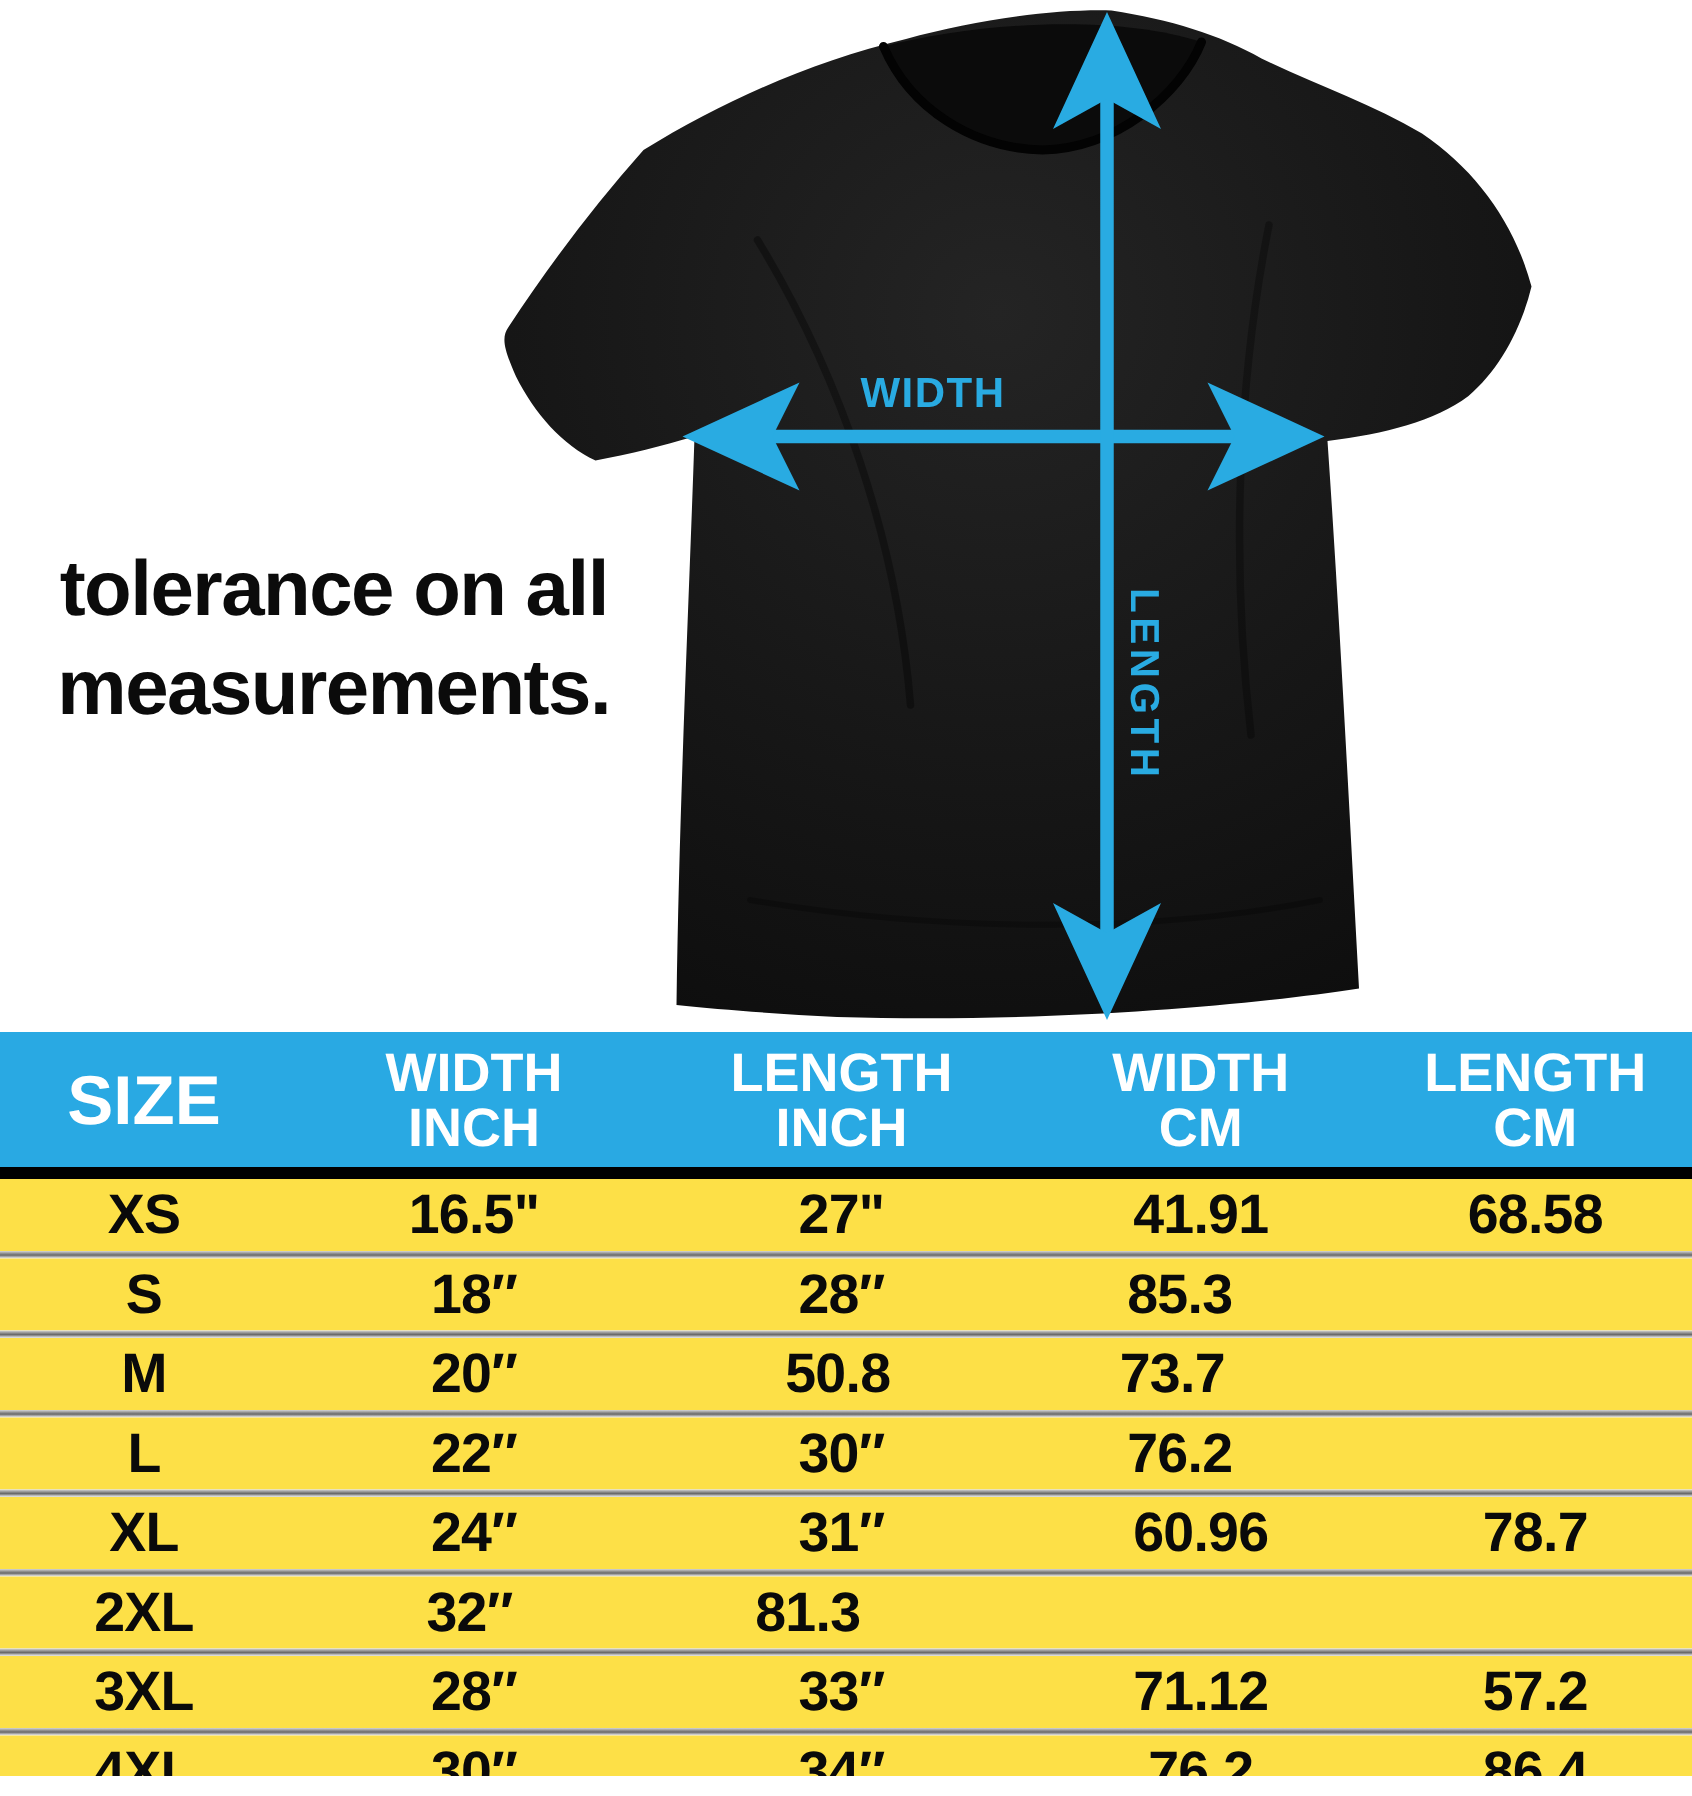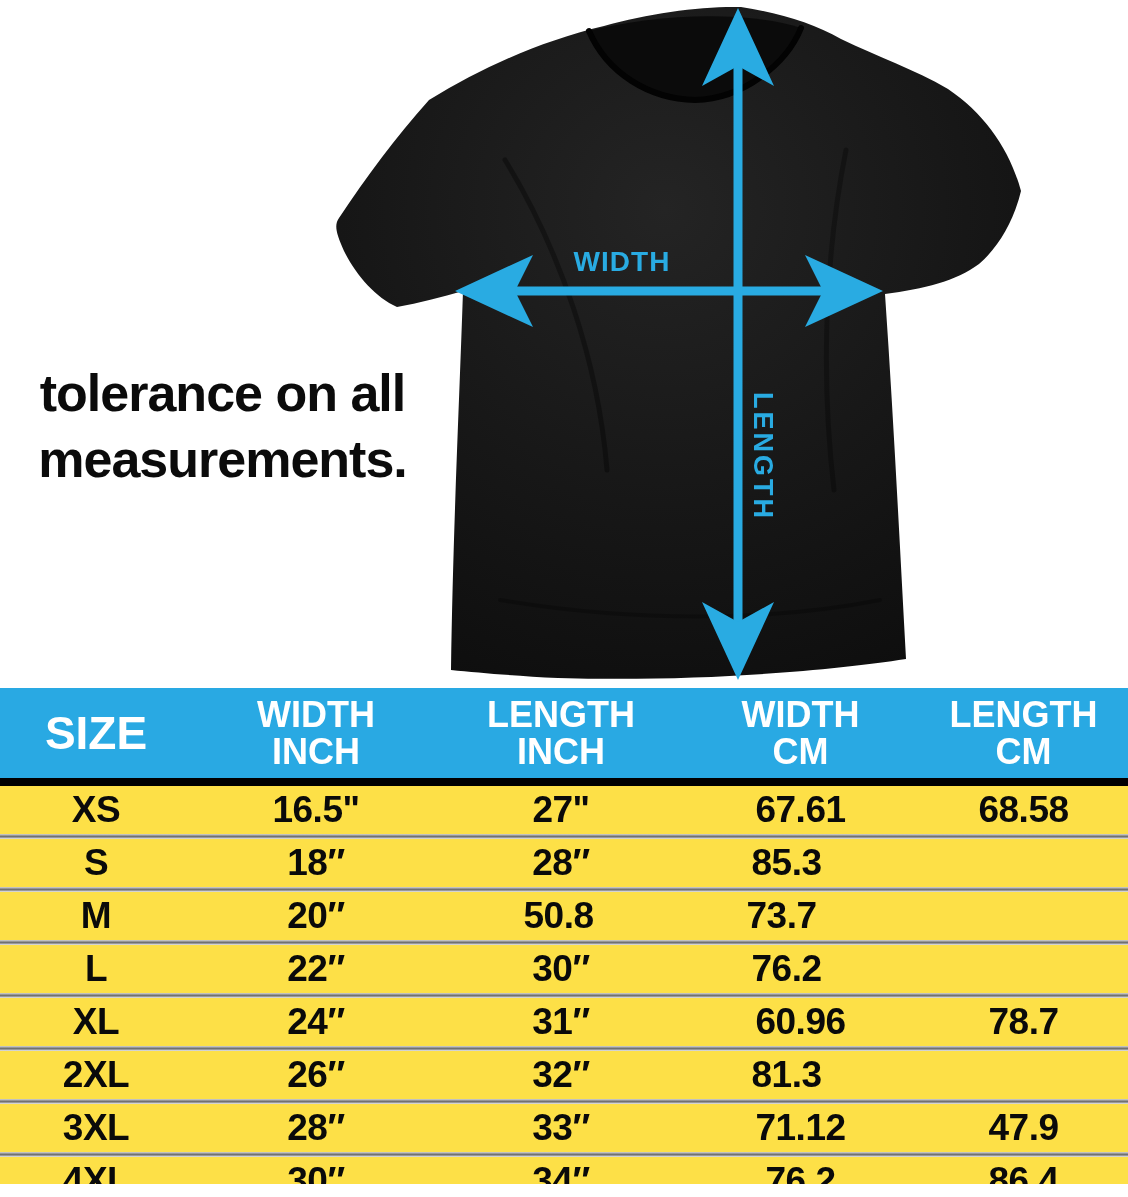--- a/index.html
+++ b/index.html
@@ -132,21 +132,21 @@
         <span>CM</span>
       </div>
     </div>
 
     <div class="head-divider"></div>
 
     <div class="t-row">
       <div class="cell c1">XS</div>
       <div class="cell c2">16.5"</div>
       <div class="cell c3">27"</div>
-      <div class="cell c4">67.61</div>
+      <div class="cell c4">41.91</div>
       <div class="cell c5">68.58</div>
     </div>
     <div class="row-sep"></div>
 
     <div class="t-row">
       <div class="cell c1">S</div>
       <div class="cell c2">18″</div>
       <div class="cell c3">28″</div>
       <div class="cell c5">85.3</div>
     </div>
@@ -172,32 +172,31 @@
       <div class="cell c1">XL</div>
       <div class="cell c2">24″</div>
       <div class="cell c3">31″</div>
       <div class="cell c4">60.96</div>
       <div class="cell c5">78.7</div>
     </div>
     <div class="row-sep"></div>
 
     <div class="t-row">
       <div class="cell c1">2XL</div>
-      <div class="cell c2">26″</div>
       <div class="cell c3">32″</div>
       <div class="cell c5">81.3</div>
     </div>
     <div class="row-sep"></div>
 
     <div class="t-row">
       <div class="cell c1">3XL</div>
       <div class="cell c2">28″</div>
       <div class="cell c3">33″</div>
       <div class="cell c4">71.12</div>
-      <div class="cell c5">47.9</div>
+      <div class="cell c5">57.2</div>
     </div>
     <div class="row-sep"></div>
 
     <div class="t-row">
       <div class="cell c1">4XL</div>
       <div class="cell c2">30″</div>
       <div class="cell c3">34″</div>
       <div class="cell c4">76.2</div>
       <div class="cell c5">86.4</div>
     </div>

